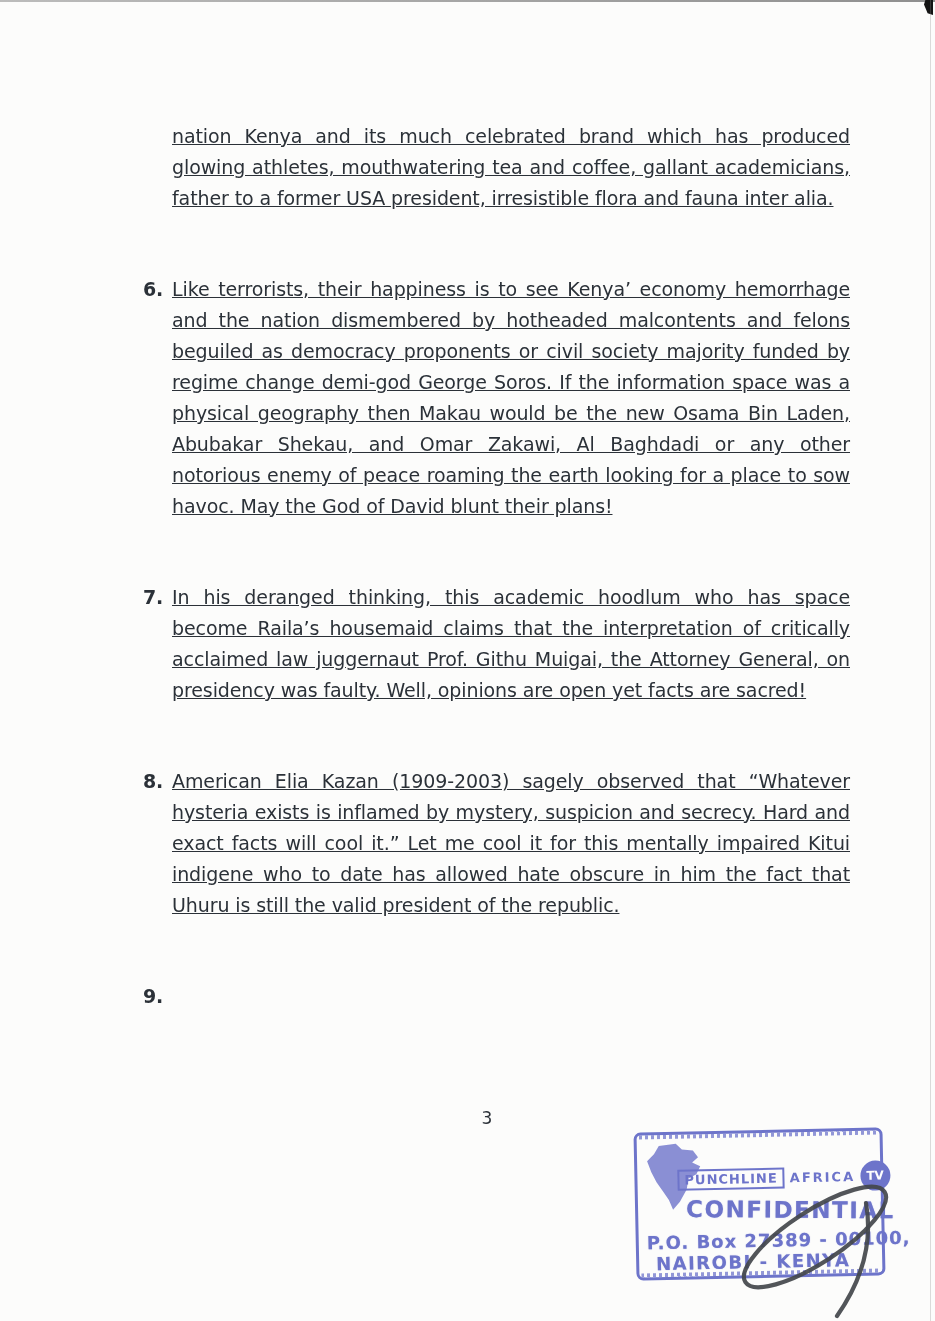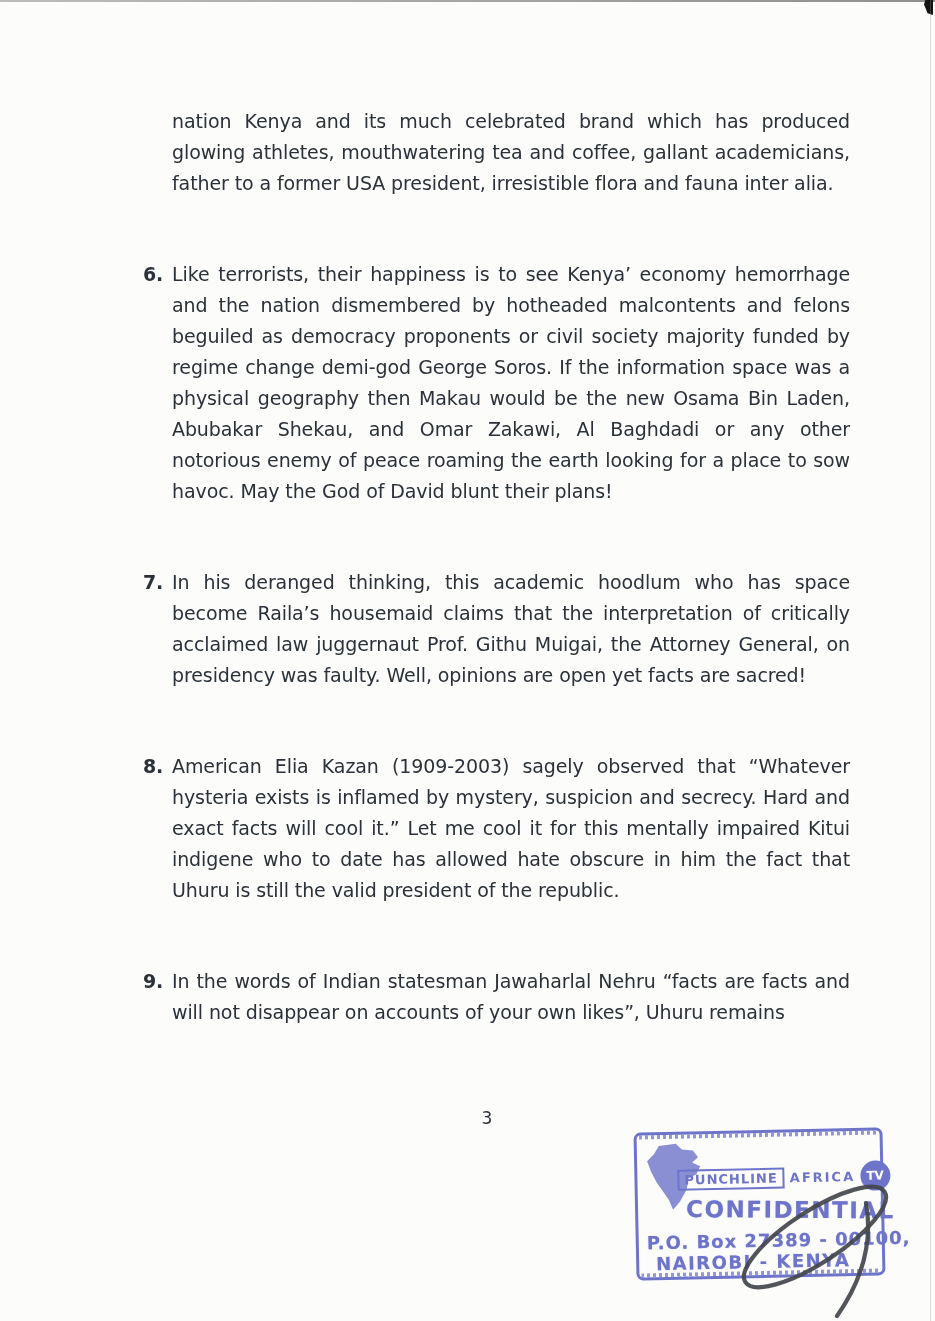--- a/index.html
+++ b/index.html
@@ -26,21 +26,21 @@
     position:absolute;top:0;right:2px;width:9px;height:15px;
     background:#141414;
     clip-path:polygon(15% 0,100% 0,100% 100%,40% 88%,0 30%);
   }
   .scan-vline{
     position:absolute;top:0;right:4px;width:1px;height:100%;
     background:rgba(140,140,140,.30);
   }
   
   .text-block{
-    position:absolute;left:172px;top:106px;width:678px;
+    position:absolute;left:172px;top:121px;width:678px;text-decoration:underline;
   }
   .para{
     position:relative;
     text-align:justify;
     font-size:19px;
     line-height:31px;
     letter-spacing:-0.1px;
     margin:0 0 60px 0;
   }
   .para .num{
@@ -132,21 +132,20 @@
   <div class="para">
     <span class="num">7.</span>
     <span>In his deranged thinking, this academic hoodlum who has space become Raila’s housemaid claims that the interpretation of critically acclaimed law juggernaut Prof. Githu Muigai, the Attorney General, on presidency was faulty. Well, opinions are open yet facts are sacred!</span>
   </div>
   <div class="para">
     <span class="num">8.</span>
     <span>American Elia Kazan (1909-2003) sagely observed that “Whatever hysteria exists is inflamed by mystery, suspicion and secrecy. Hard and exact facts will cool it.” Let me cool it for this mentally impaired Kitui indigene who to date has allowed hate obscure in him the fact that Uhuru is still the valid president of the republic.</span>
   </div>
   <div class="para">
     <span class="num">9.</span>
-    <span>In the words of Indian statesman Jawaharlal Nehru “facts are facts and will not disappear on accounts of your own likes”, Uhuru remains</span>
   </div>
 </main>
 
 <div class="page-number">3</div>
 
 <div class="stamp">
   <svg class="africa" viewBox="0 0 60 70" aria-hidden="true">
     <path d="M16,4 L33,2 L39,8 L50,9 L55,16 L49,21 L57,25 L53,33 L45,37 L43,48 L36,60 L29,68 L25,58 L19,49 L13,40 L8,30 L4,19 L11,12 Z"></path>
   </svg>
   <div class="brand-row">

